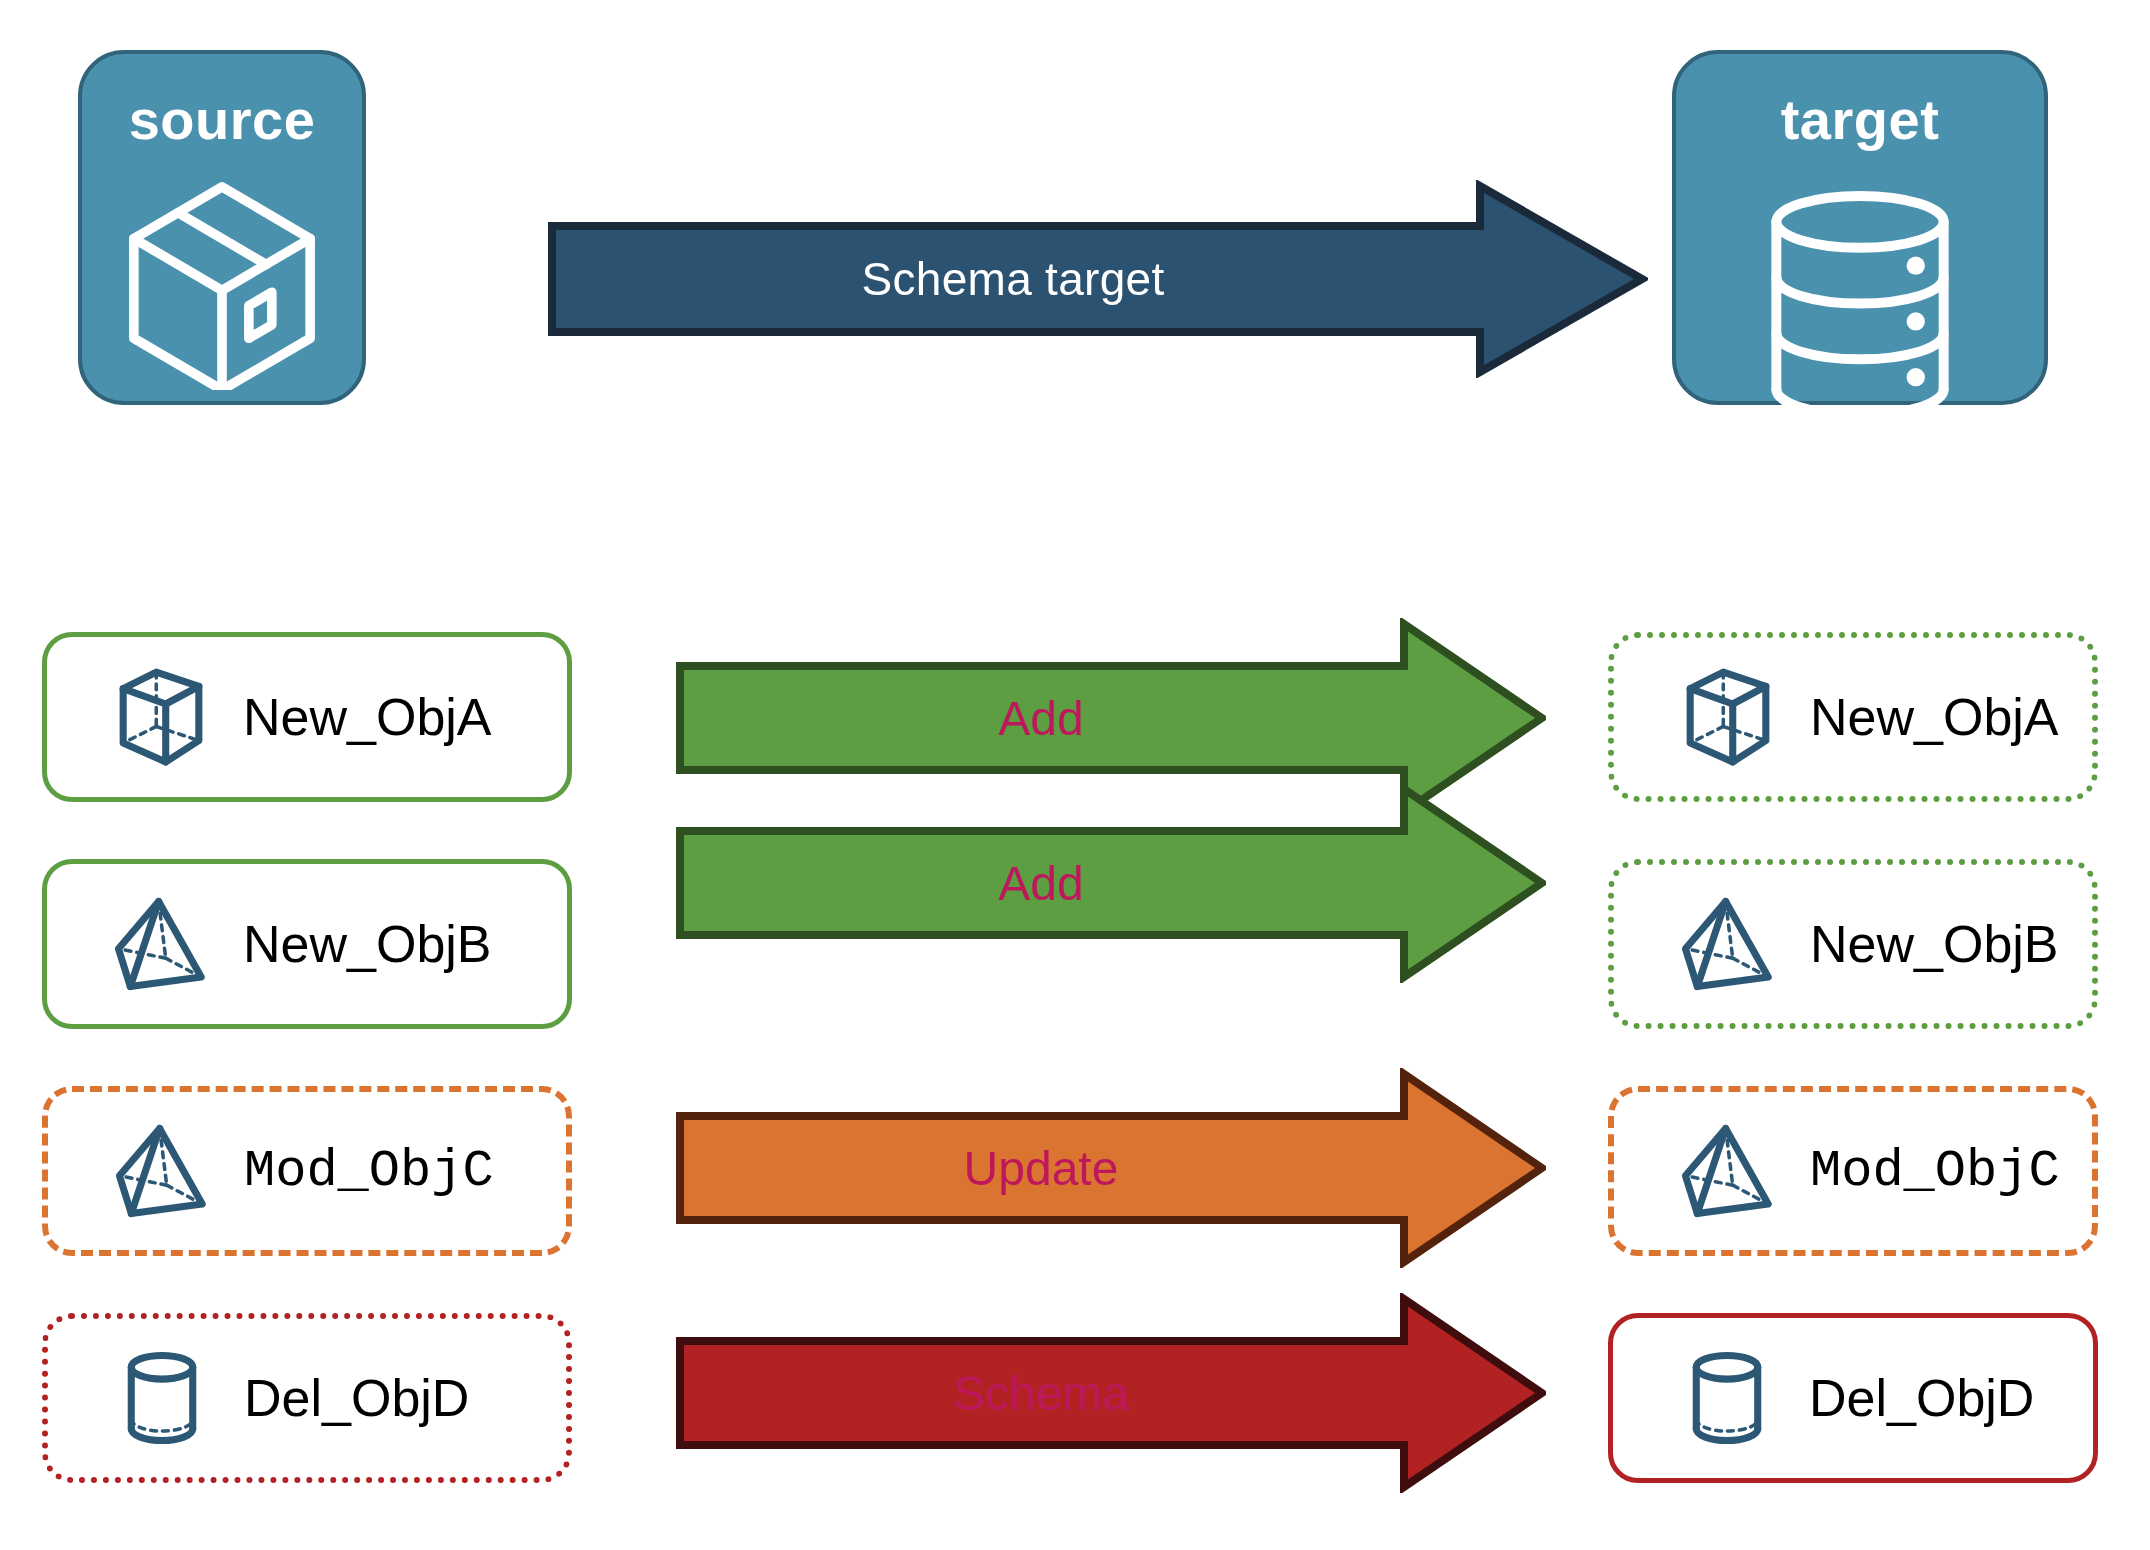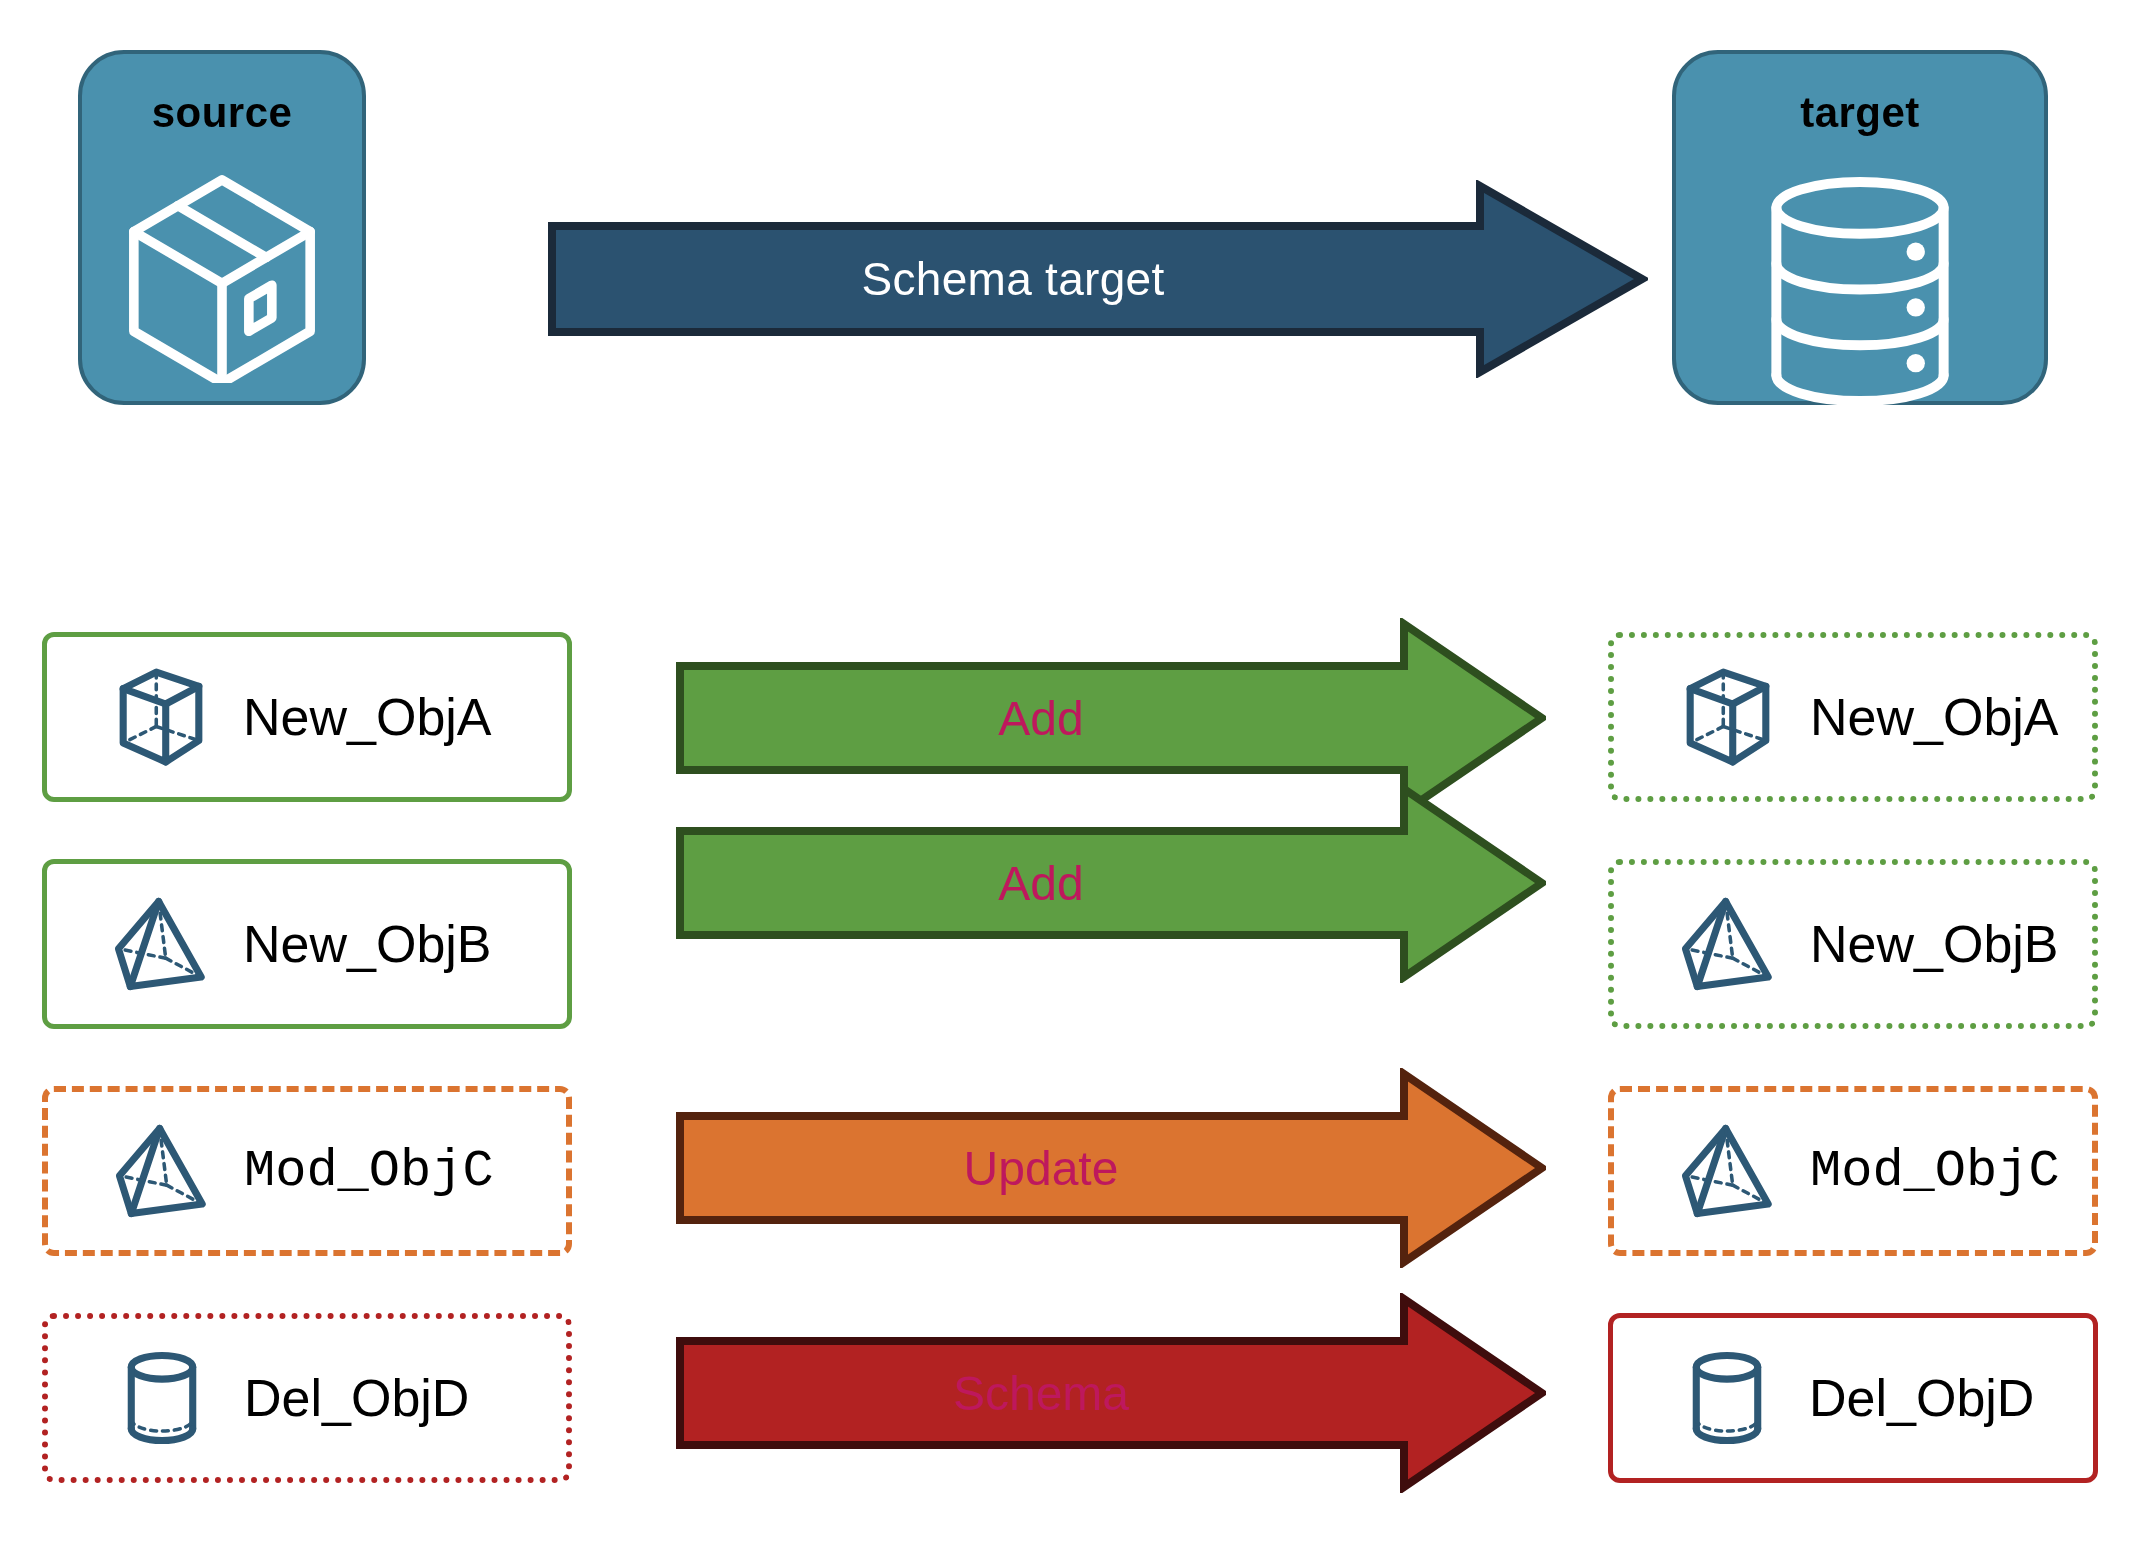--- a/index.html
+++ b/index.html
@@ -23,23 +23,23 @@
     position: absolute;
     background: #4A91AE;
     border: 4px solid #31647A;
     border-radius: 46px;
     box-sizing: border-box;
     display: flex;
     flex-direction: column;
     align-items: center;
   }
   .endpoint-title {
-    color: #000000;
+    color: #ffffff;
     font-weight: bold;
-    font-size: 42px;
+    font-size: 56px;
     letter-spacing: 0.5px;
     margin-top: 38px;
     line-height: 1;
     user-select: none;
     text-align: center;
   }
   .endpoint-glyph {
     flex: 1;
     display: flex;
     align-items: center;
@@ -71,21 +71,21 @@
     font-size: 46px;
     letter-spacing: 0.3px;
     user-select: none;
   }
 
   
   .obj-card {
     position: absolute;
     box-sizing: border-box;
     background: #ffffff;
-    border-radius: 12px;
+    border-radius: 30px;
     display: flex;
     align-items: center;
     padding-left: 62px;
   }
   .obj-card .glyph {
     width: 104px;
     height: 104px;
     flex: 0 0 104px;
     display: flex;
     align-items: center;

